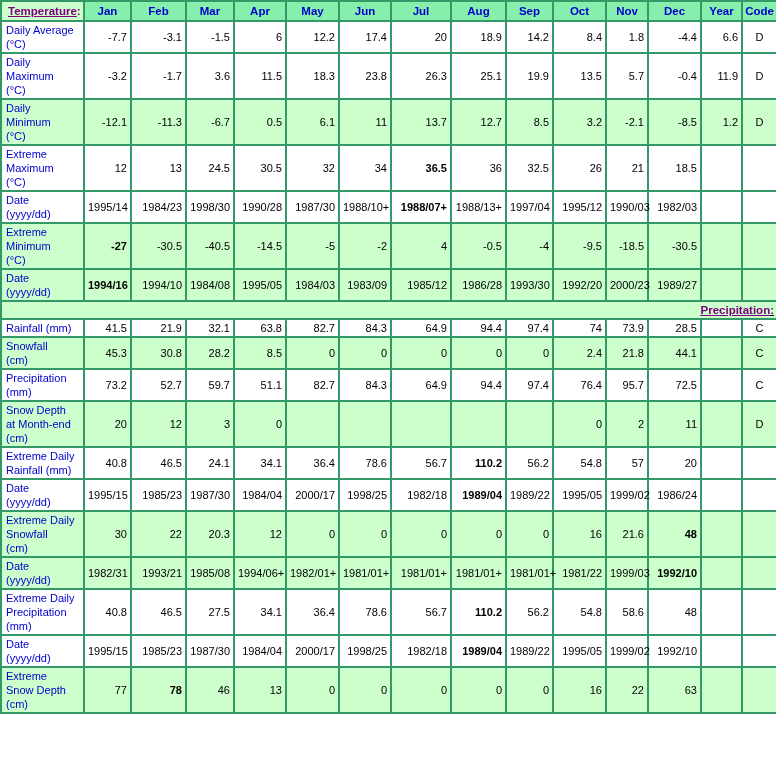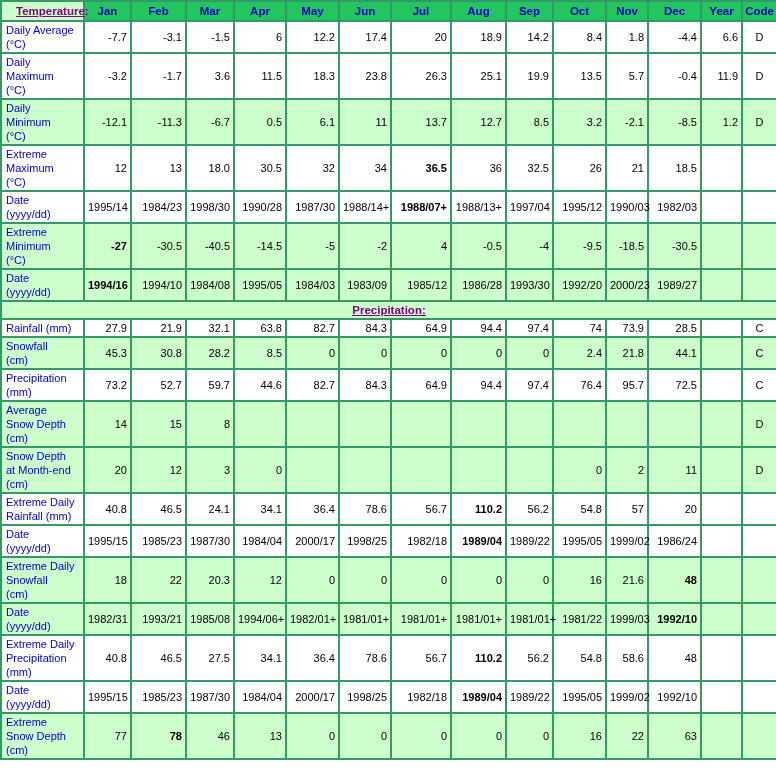--- a/index.html
+++ b/index.html
@@ -18,25 +18,25 @@
     height:17px;
     vertical-align:middle;
     overflow:visible;
     padding:0;
   }
   th.corner{
     background:#ccffcc;
     text-align:center;
     font-size:11.5px;
     font-weight:bold;
-    padding:2px 14px;
+    padding:2px 6px;
     white-space:nowrap;
   }
   th.month{
-    background:#22c55e;
+    background:#86efac;
     color:#0000cc;
     font-weight:bold;
     font-size:11.5px;
     text-align:center;
     padding:2px 1px;
     margin-left:18px;
   }
   td.label{
     color:#0000cc;
     font-weight:normal;
@@ -59,21 +59,21 @@
     padding:0 1px;
     white-space:nowrap;
   }
   td.b, .b{font-weight:bold;}
   tr.white td{background:#ffffff;}
   tr.green td{background:#ccffcc;}
   td.section-cell{
     background:#ccffcc;
     font-size:11.5px;
     font-weight:bold;
-    text-align:center;
+    text-align:right;
     padding:1px 2px;
     text-decoration:underline;
   }
   a.section-link{
     color:#800080;
     text-decoration:underline;
     cursor:pointer;
   }
   .colon{
     color:#800080;
@@ -177,42 +177,42 @@
         <td class="val">-8.5</td>
         <td class="val">1.2</td>
         <td class="code">D</td>
       </tr>
       <tr class="white">
         <td class="label">Extreme
 Maximum
 (°C)</td>
         <td class="val">12</td>
         <td class="val">13</td>
-        <td class="val">18.0</td>
+        <td class="val">24.5</td>
         <td class="val">30.5</td>
         <td class="val">32</td>
         <td class="val">34</td>
         <td class="val b">36.5</td>
         <td class="val">36</td>
         <td class="val">32.5</td>
         <td class="val">26</td>
         <td class="val">21</td>
         <td class="val">18.5</td>
         <td class="val"></td>
         <td class="code"></td>
       </tr>
       <tr class="white">
         <td class="label">Date
 (yyyy/dd)</td>
         <td class="val">1995/14</td>
         <td class="val">1984/23</td>
         <td class="val">1998/30</td>
         <td class="val">1990/28</td>
         <td class="val">1987/30</td>
-        <td class="val">1988/14+</td>
+        <td class="val">1988/10+</td>
         <td class="val b">1988/07+</td>
         <td class="val">1988/13+</td>
         <td class="val">1997/04</td>
         <td class="val">1995/12</td>
         <td class="val">1990/03</td>
         <td class="val">1982/03</td>
         <td class="val"></td>
         <td class="code"></td>
       </tr>
       <tr class="green">
@@ -254,21 +254,21 @@
       </tr>
     </tbody>
   <tbody>
     <tr class="green">
       <td class="section-cell" colspan="15"><a class="section-link"><span>Precipitation</span></a><span class="colon">:</span></td>
     </tr>
   </tbody>
   <tbody id="precip-rows">
       <tr class="white">
         <td class="label">Rainfall (mm)</td>
-        <td class="val">27.9</td>
+        <td class="val">41.5</td>
         <td class="val">21.9</td>
         <td class="val">32.1</td>
         <td class="val">63.8</td>
         <td class="val">82.7</td>
         <td class="val">84.3</td>
         <td class="val">64.9</td>
         <td class="val">94.4</td>
         <td class="val">97.4</td>
         <td class="val">74</td>
         <td class="val">73.9</td>
@@ -293,50 +293,31 @@
         <td class="val">44.1</td>
         <td class="val"></td>
         <td class="code">C</td>
       </tr>
       <tr class="white">
         <td class="label">Precipitation
 (mm)</td>
         <td class="val">73.2</td>
         <td class="val">52.7</td>
         <td class="val">59.7</td>
-        <td class="val">44.6</td>
+        <td class="val">51.1</td>
         <td class="val">82.7</td>
         <td class="val">84.3</td>
         <td class="val">64.9</td>
         <td class="val">94.4</td>
         <td class="val">97.4</td>
         <td class="val">76.4</td>
         <td class="val">95.7</td>
         <td class="val">72.5</td>
         <td class="val"></td>
         <td class="code">C</td>
-      </tr>
-      <tr class="green">
-        <td class="label">Average
-Snow Depth
-(cm)</td>
-        <td class="val">14</td>
-        <td class="val">15</td>
-        <td class="val">8</td>
-        <td class="val"></td>
-        <td class="val"></td>
-        <td class="val"></td>
-        <td class="val"></td>
-        <td class="val"></td>
-        <td class="val"></td>
-        <td class="val"></td>
-        <td class="val"></td>
-        <td class="val"></td>
-        <td class="val"></td>
-        <td class="code">D</td>
       </tr>
       <tr class="green">
         <td class="label">Snow Depth
 at Month-end
 (cm)</td>
         <td class="val">20</td>
         <td class="val">12</td>
         <td class="val">3</td>
         <td class="val">0</td>
         <td class="val"></td>
@@ -383,21 +364,21 @@
         <td class="val">1995/05</td>
         <td class="val">1999/02</td>
         <td class="val">1986/24</td>
         <td class="val"></td>
         <td class="code"></td>
       </tr>
       <tr class="green">
         <td class="label">Extreme Daily
 Snowfall
 (cm)</td>
-        <td class="val">18</td>
+        <td class="val">30</td>
         <td class="val">22</td>
         <td class="val">20.3</td>
         <td class="val">12</td>
         <td class="val">0</td>
         <td class="val">0</td>
         <td class="val">0</td>
         <td class="val">0</td>
         <td class="val">0</td>
         <td class="val">16</td>
         <td class="val">21.6</td>

